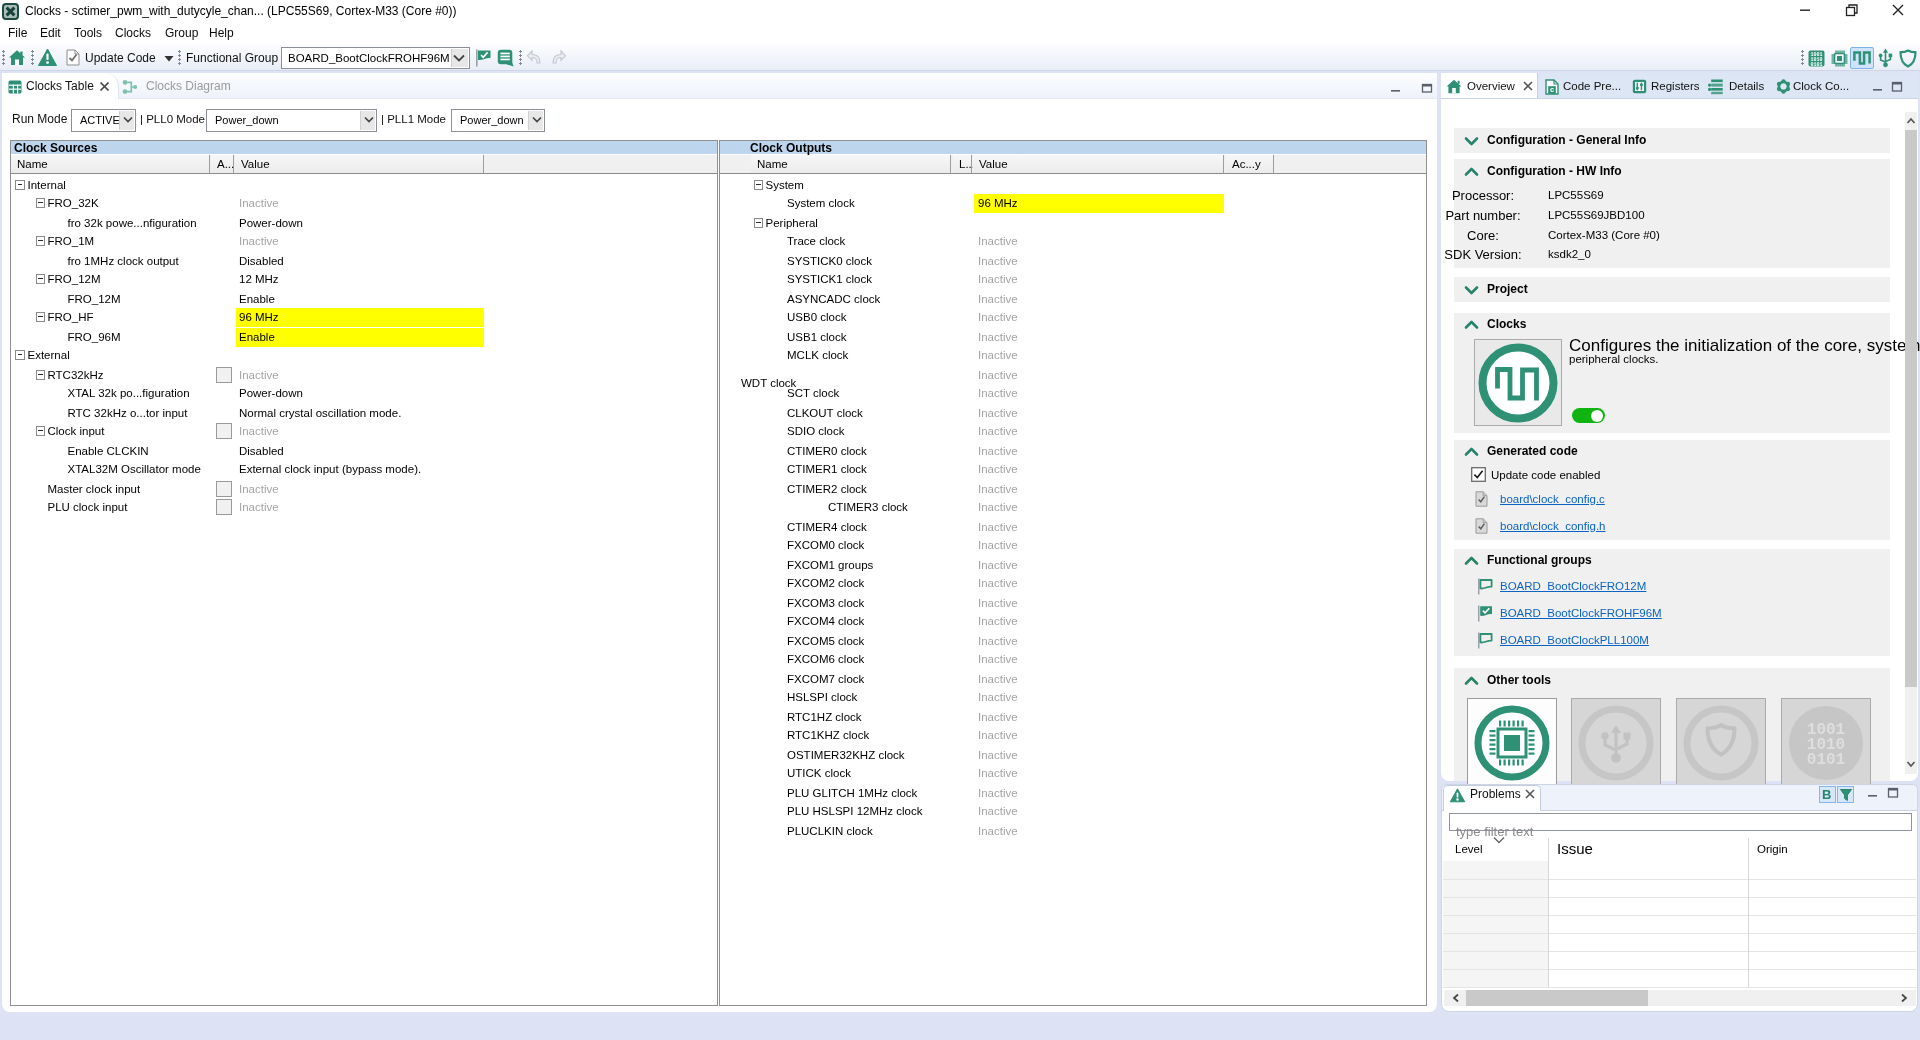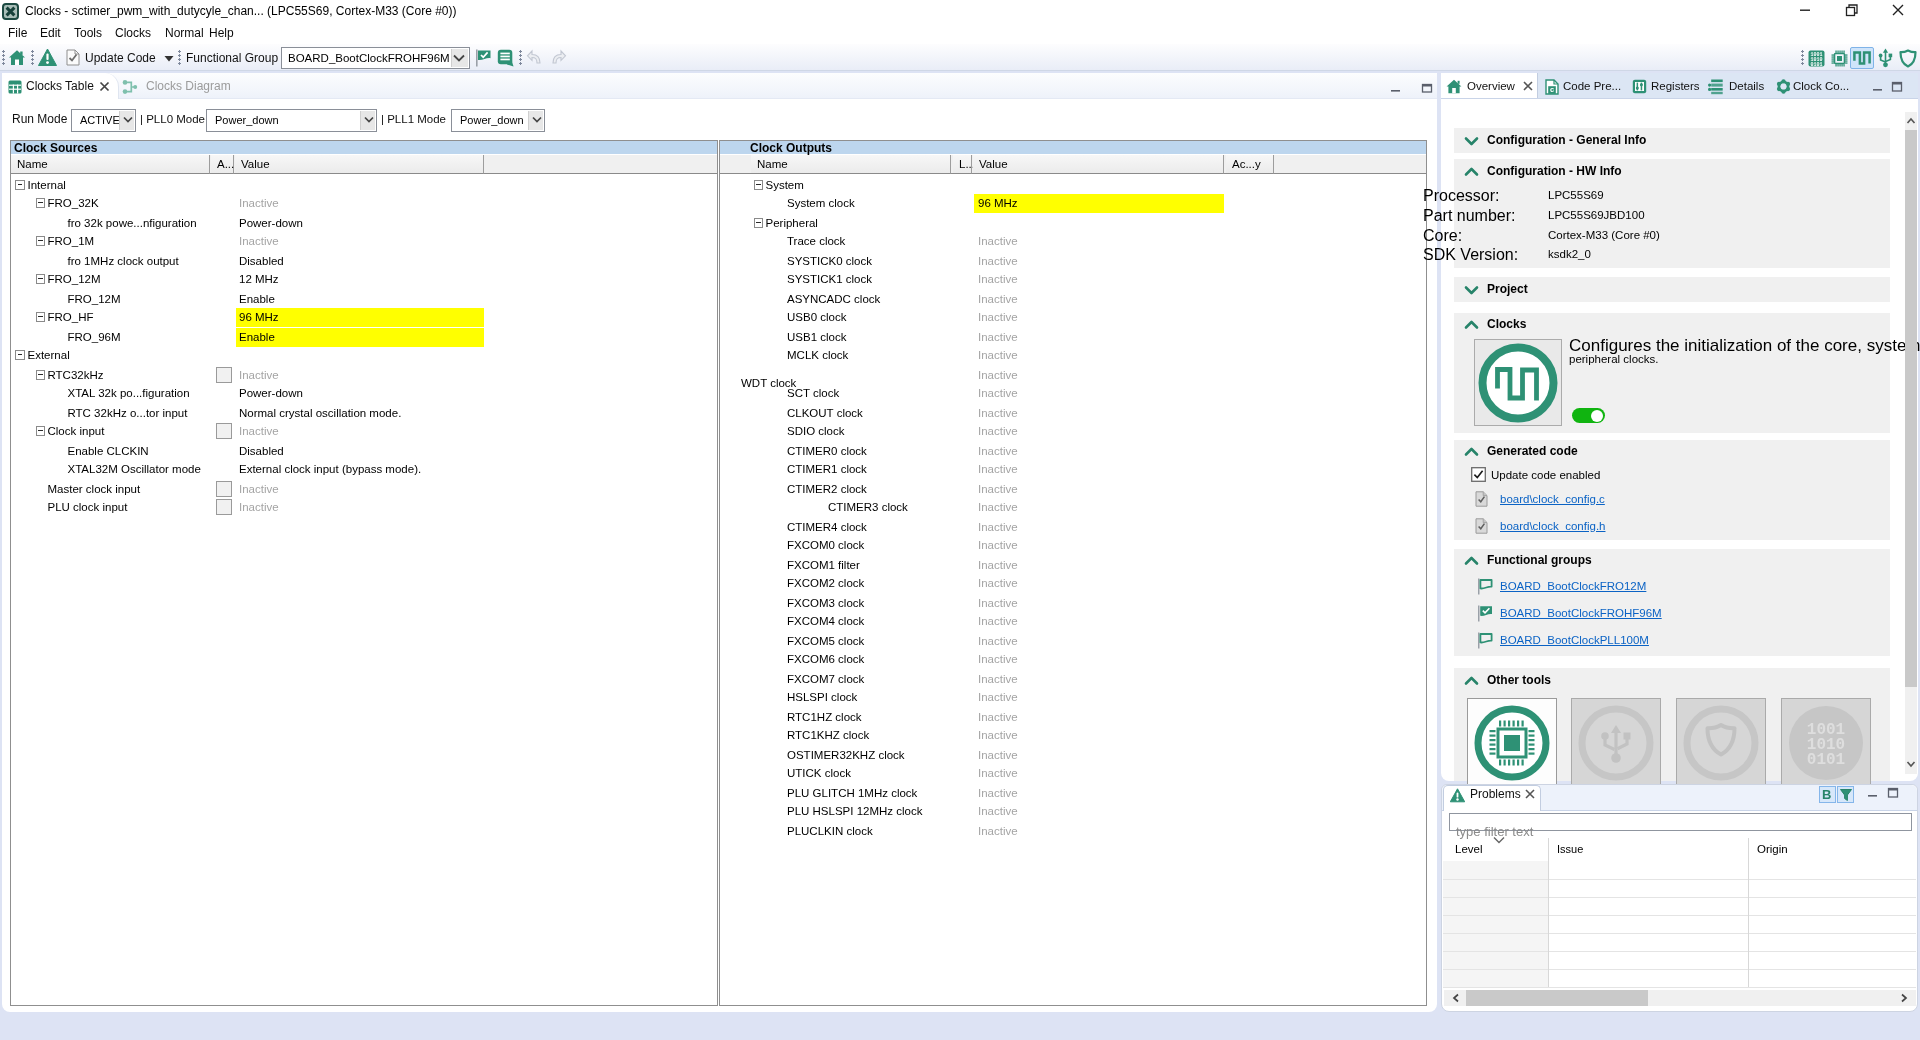--- a/index.html
+++ b/index.html
@@ -28,21 +28,21 @@
 .ebox{position:absolute;width:9.5px;height:9.5px;border:1px solid #8a8a8a;background:#fff}
 .ebox:after{content:"";position:absolute;left:1.5px;top:3px;width:4.5px;height:1.2px;background:#2a2a2a}
 .ckb{position:absolute;width:16px;height:16px;border:1px solid #9a9a9a;background:#f1f1f1}
 .yel{position:absolute;height:19px;background:#ffff00}
 
 #ovpanel{left:1441px;top:73px;width:477px;height:708px;background:#fff;border-radius:0 0 8px 8px;overflow:hidden}
 #ovtabs{position:absolute;left:1441px;top:73px;width:477px;height:26px;background:#dce6f4}
 #ovtab1{position:absolute;left:1441px;top:73px;width:97px;height:26px;background:#fff;border-right:1px solid #c2cde0}
 .sect{position:absolute;left:1454px;width:436px;background:#f0f0f0}
 .shead{position:absolute;font-size:12px;font-weight:bold;color:#000;line-height:25px}
-.hwlab{position:absolute;font-size:16px;line-height:19.8px;color:#000;text-align:left;width:120px}
+.hwlab{position:absolute;font-size:13px;line-height:19.8px;color:#000;text-align:center;width:120px}
 .hwval{position:absolute;font-size:11.5px;line-height:19.8px;color:#000}
 .lnk{position:absolute;font-size:11.5px;line-height:16px;color:#0b63c5;text-decoration:underline}
 .tile{position:absolute;top:698px;width:90px;height:90px}
 
 #prpanel{left:1441px;top:784px;width:477px;height:228px;background:#fff;border-radius:6px 6px 8px 8px;border:1px solid #cdd4e2}
 #prtab{position:absolute;left:1443px;top:785px;width:98px;height:26px;background:#fff;border:1px solid #c2cde0;border-bottom:none;border-radius:5px 5px 0 0}
 .pbtn{position:absolute;top:786px;width:17px;height:17px;background:#d6e7fa;border:1px solid #85b6ea}
 .scroll-track{position:absolute;background:#f0f0f0}
 .scroll-thumb{position:absolute;background:#c9c9c9}
 .gline{position:absolute;background:#e4e4e4;height:1px}
@@ -63,21 +63,21 @@
     <path d="M7 7.5 V5 H15 V13 H12.5" fill="none" stroke="#222" stroke-width="1.3"></path>
   </svg>
 <svg class="a" style="left:1888px;top:0px" width="20" height="20" viewBox="0 0 20 20">
     <path d="M5 5 L15 15 M15 5 L5 15" stroke="#222" stroke-width="1.4"></path>
   </svg>
 <div id="menu" class="a"></div>
 <div class="mi" style="left:8px">File</div>
 <div class="mi" style="left:40px">Edit</div>
 <div class="mi" style="left:74px">Tools</div>
 <div class="mi" style="left:115px">Clocks</div>
-<div class="mi" style="left:165px">Normal</div>
+<div class="mi" style="left:165px">Group</div>
 <div class="mi" style="left:209px">Help</div>
 <div id="toolbar" class="a"></div>
 <div class="grip" style="left:2px"></div>
 <div class="grip" style="left:31px"></div>
 <div class="grip" style="left:178px"></div>
 <div class="grip" style="left:519px"></div>
 <div class="grip" style="left:1801px"></div>
 <svg class="a" style="left:8px;top:49px" width="18" height="18" viewBox="0 0 18 18">
     <path d="M9 1.2 L17 8.5 H15 V16 H3 V8.5 H1 Z" fill="#2e9175"></path>
     <rect x="7" y="10.5" width="4" height="5.5" fill="#fff"></rect>
@@ -326,21 +326,21 @@
 <div class="tx" style="left:787px;top:460px;">CTIMER1 clock</div>
 <div class="tx gray" style="left:978px;top:460px;">Inactive</div>
 <div class="tx" style="left:787px;top:480px;">CTIMER2 clock</div>
 <div class="tx gray" style="left:978px;top:480px;">Inactive</div>
 <div class="tx" style="left:828px;top:498px;">CTIMER3 clock</div>
 <div class="tx gray" style="left:978px;top:498px;">Inactive</div>
 <div class="tx" style="left:787px;top:518px;">CTIMER4 clock</div>
 <div class="tx gray" style="left:978px;top:518px;">Inactive</div>
 <div class="tx" style="left:787px;top:536px;">FXCOM0 clock</div>
 <div class="tx gray" style="left:978px;top:536px;">Inactive</div>
-<div class="tx" style="left:787px;top:556px;">FXCOM1 filter</div>
+<div class="tx" style="left:787px;top:556px;">FXCOM1 groups</div>
 <div class="tx gray" style="left:978px;top:556px;">Inactive</div>
 <div class="tx" style="left:787px;top:574px;">FXCOM2 clock</div>
 <div class="tx gray" style="left:978px;top:574px;">Inactive</div>
 <div class="tx" style="left:787px;top:594px;">FXCOM3 clock</div>
 <div class="tx gray" style="left:978px;top:594px;">Inactive</div>
 <div class="tx" style="left:787px;top:612px;">FXCOM4 clock</div>
 <div class="tx gray" style="left:978px;top:612px;">Inactive</div>
 <div class="tx" style="left:787px;top:632px;">FXCOM5 clock</div>
 <div class="tx gray" style="left:978px;top:632px;">Inactive</div>
 <div class="tx" style="left:787px;top:650px;">FXCOM6 clock</div>
@@ -588,21 +588,21 @@
 <svg class="a" style="left:1886px;top:786px" width="14" height="14" viewBox="0 0 14 14">
     <rect x="2.5" y="2.5" width="9" height="8.5" fill="none" stroke="#5a5f6b" stroke-width="1.3"></rect>
     <rect x="2.5" y="2.5" width="9" height="2" fill="#5a5f6b"></rect>
   </svg>
 <div class="a" style="left:1449px;top:813px;width:463px;height:18px;background:#fff;border:1px solid #8f959f"></div>
 <div class="tx" style="left:1456px;top:824px;font-size:13px;line-height:16px;color:#8a8a8a">type filter text</div>
 <div class="tx" style="left:1455px;top:840px;font-size:11.5px;line-height:18px">Level</div>
 <svg class="a" style="left:1492px;top:836px" width="14" height="9" viewBox="0 0 14 9">
     <path d="M2 1.5 L7 6.5 L12 1.5" fill="none" stroke="#666" stroke-width="1.4"></path>
   </svg>
-<div class="tx" style="left:1557px;top:840px;font-size:11px;line-height:18px">Issue</div>
+<div class="tx" style="left:1557px;top:840px;font-size:15px;line-height:18px">Issue</div>
 <div class="tx" style="left:1757px;top:840px;font-size:11.5px;line-height:18px">Origin</div>
 <div class="a" style="left:1443px;top:861px;width:105px;height:126px;background:#f5f5f5"></div>
 <div class="gline" style="left:1443px;top:879px;width:473px"></div>
 <div class="gline" style="left:1443px;top:897px;width:473px"></div>
 <div class="gline" style="left:1443px;top:915px;width:473px"></div>
 <div class="gline" style="left:1443px;top:933px;width:473px"></div>
 <div class="gline" style="left:1443px;top:951px;width:473px"></div>
 <div class="gline" style="left:1443px;top:969px;width:473px"></div>
 <div class="gline" style="left:1443px;top:987px;width:473px"></div>
 <div class="vline" style="left:1548px;top:838px;height:149px"></div>

